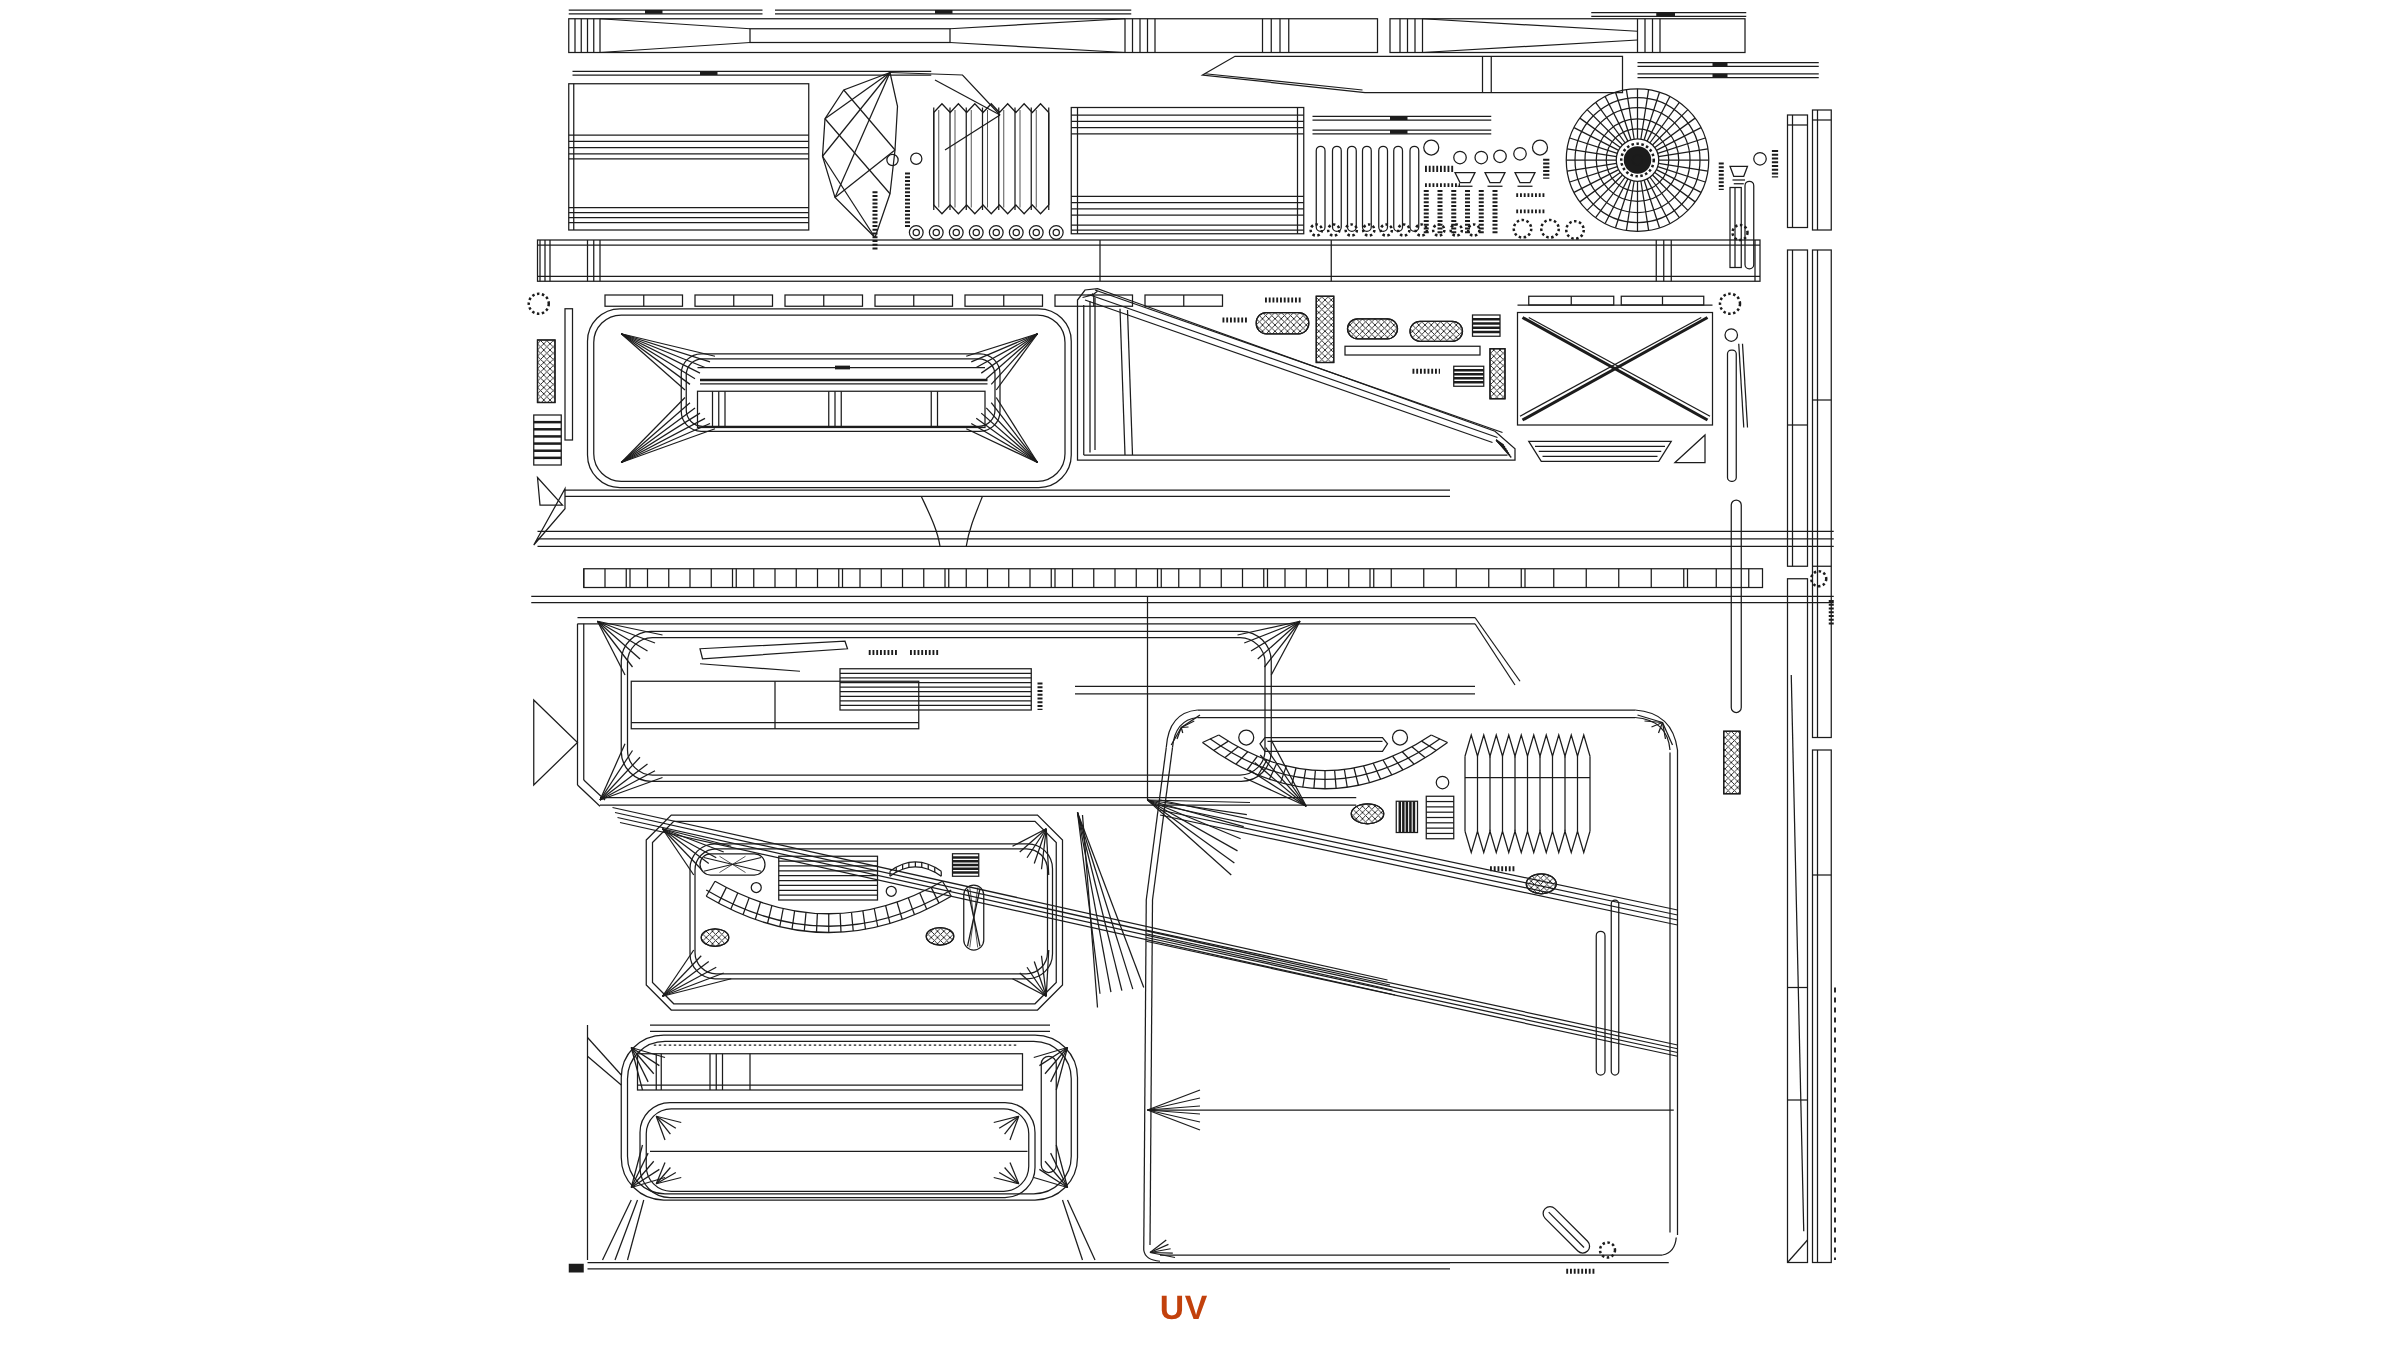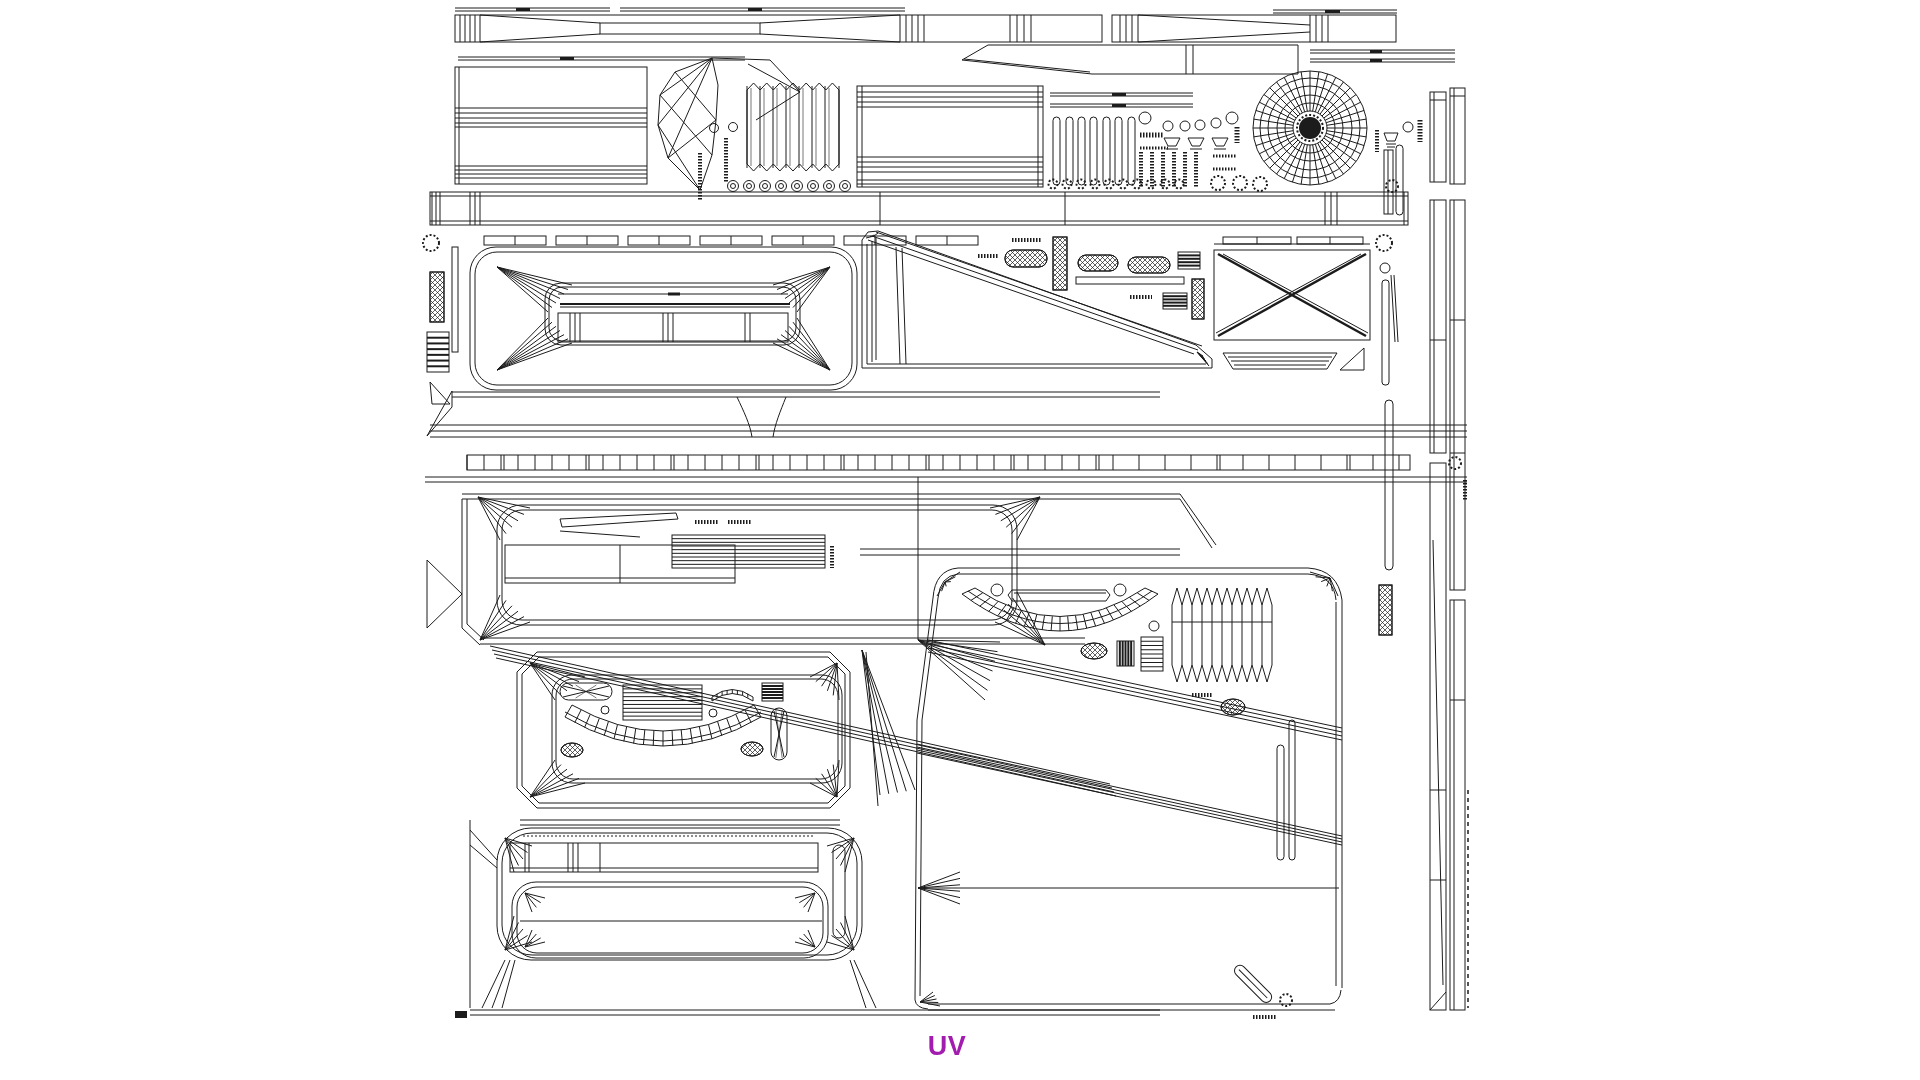--- a/index.html
+++ b/index.html
@@ -905,14 +905,14 @@
         <ellipse cx="1233" cy="707" rx="12" ry="8" class="xh"></ellipse>
         <ellipse cx="1233" cy="707" rx="12" ry="8"></ellipse>
         <g transform="translate(1240,963) rotate(45)">
           <rect x="0" y="0" width="48" height="11" rx="5.5"></rect>
           <line x1="4" y1="5.5" x2="44" y2="5.5"></line>
         </g>
         <circle cx="1286" cy="1000" r="6" class="g"></circle>
         <line x1="1253" y1="1017" x2="1277" y2="1017" class="D4"></line>
       </g>
   </svg>
-  <div class="caption" style="color: #a21caf;">UV</div>
+  <div class="caption" style="color: #c2410c;">UV</div>
 </div>
 
 </body></html>

